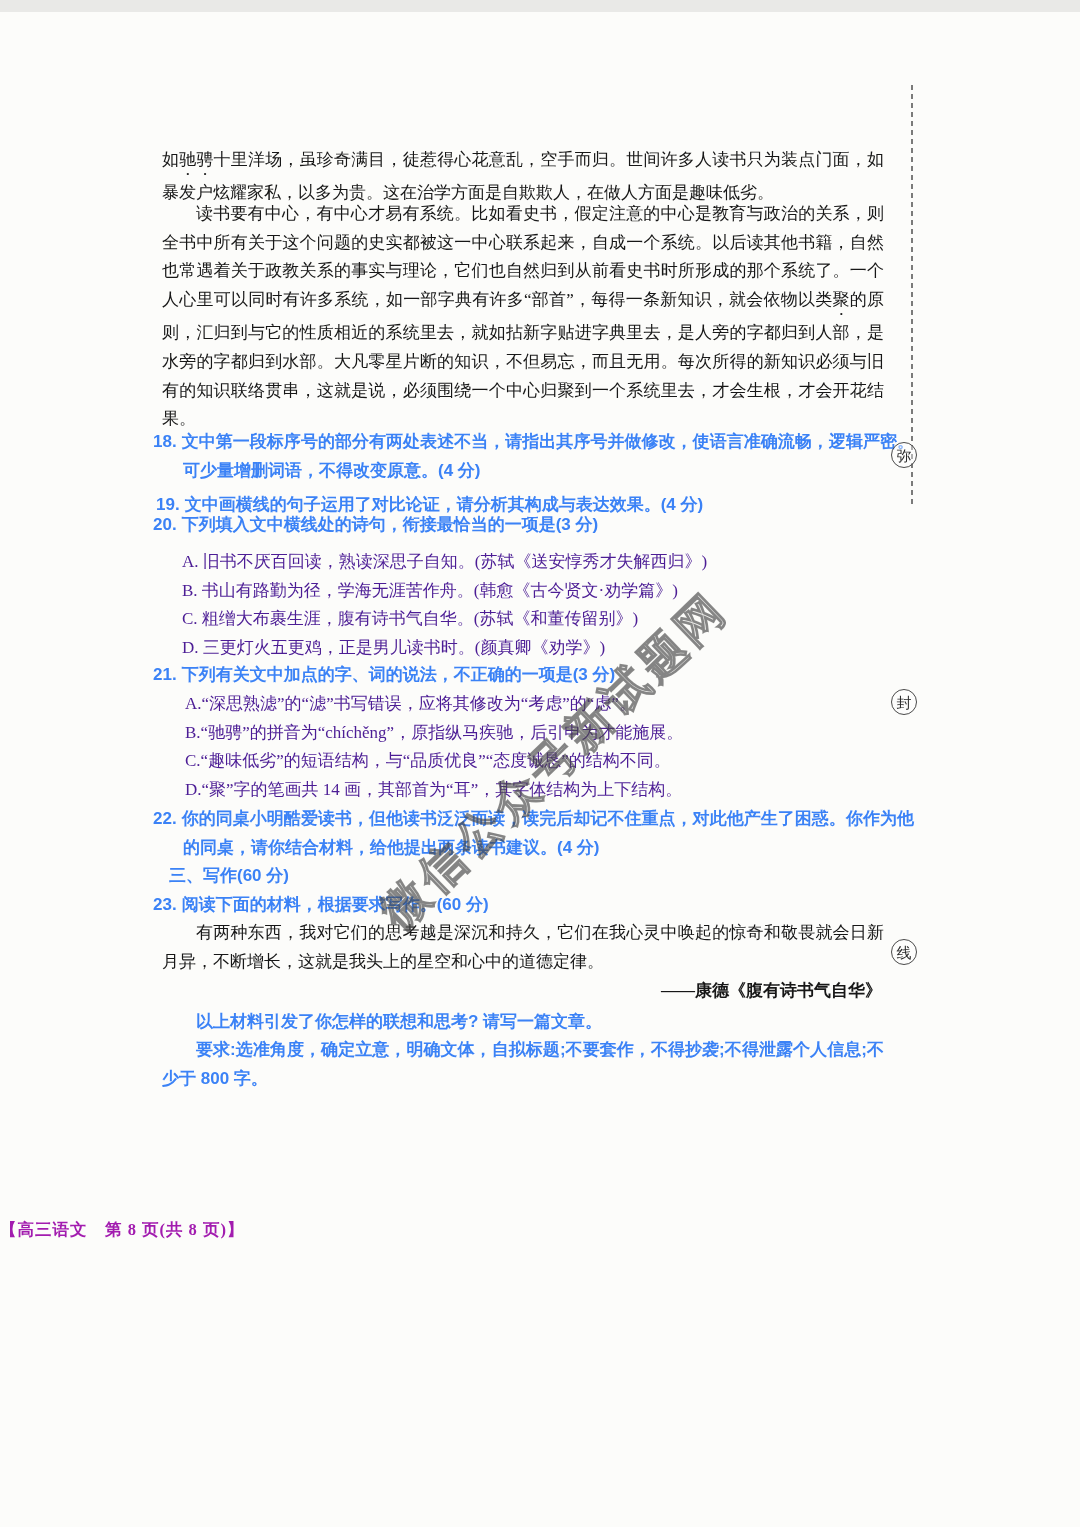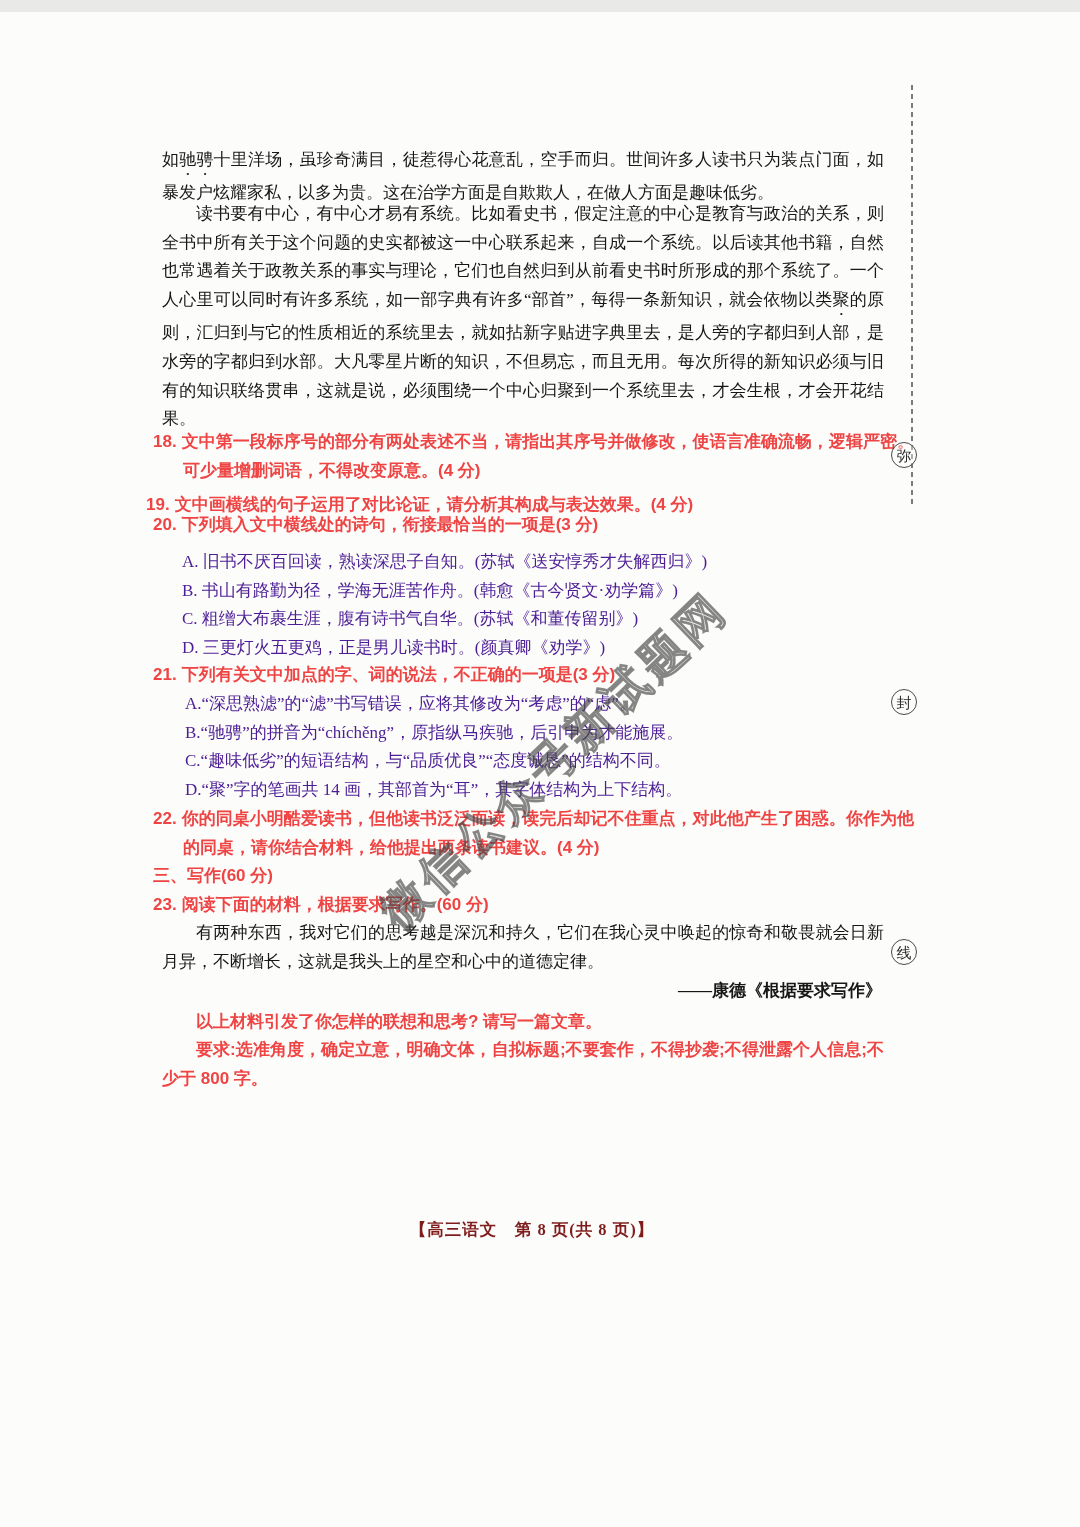--- a/index.html
+++ b/index.html
@@ -5,38 +5,38 @@
   html,body { margin:0; padding:0; background:#e9e9e7; }
   .page {
     position:relative; width:1080px; height:1527px; margin:12px auto;
     background:#fcfcfa; overflow:hidden;
     color:#171717;
     font-family:"Liberation Serif","DejaVu Serif",serif;
     font-size:17px; line-height:28.7px;
   }
   .blk { position:absolute; text-align:justify; }
   .serif { font-family:"Liberation Serif","DejaVu Serif",serif; }
-  .stem  { font-family:"Liberation Sans","DejaVu Sans",sans-serif; font-weight:700; color:#ef4444; }
+  .stem  { font-family:"Liberation Sans","DejaVu Sans",sans-serif; font-weight:700; color:#3b82f6; }
   .opttx { font-weight:500; color:#4c1d95; }
 
   .p1 { left:162px; top:134px; width:722px; }
   .p2 { left:162px; top:188px; width:722px; text-indent:34px; }
 
   .hang { padding-left:30px; text-indent:-30px; }
   .qnum { padding-right:5px; }
 
   .q18 { left:153px; top:416px; width:731px; }
-  .q19 { left:146px; top:479px; width:731px; }
+  .q19 { left:156px; top:479px; width:731px; }
   .q20 { left:153px; top:499px; width:731px; }
   .opts20 { left:182px; top:536px; width:705px; text-align:left; }
   .q21 { left:153px; top:649px; width:731px; }
   .opts21 { left:185px; top:678px; width:702px; text-align:left; }
   .q22 { left:153px; top:793px; width:731px; }
 
-  .sect { left:153px; top:850px; width:500px; text-align:left; }
+  .sect { left:169px; top:850px; width:500px; text-align:left; }
   .q23  { left:153px; top:879px; width:731px; }
   .material { left:162px; top:908px; width:722px; text-indent:34px;font-family:Liberation Mono, monospace; }
   .attr { left:160px; top:965px; width:722px; text-align:right; font-weight:700; }
   .prompt { left:162px; top:996px; width:722px; text-indent:34px; }
   .reqs { left:162px; top:1024px; width:722px; text-indent:34px; }
 
   .emph {
     -webkit-text-emphasis:filled dot #1a1a1a;
     -webkit-text-emphasis-position:under right;
     text-emphasis:filled dot #1a1a1a;
@@ -64,22 +64,22 @@
     text-align:center; white-space:nowrap;
     transform:rotate(-44deg); transform-origin:center;
     font-family:"Liberation Sans","DejaVu Sans",sans-serif;
     font-size:46px; font-weight:700; letter-spacing:5px;
     color:rgba(90,90,90,0.10);
     -webkit-text-stroke:1.2px rgba(70,70,70,0.62);
     pointer-events:none; z-index:5;
   }
 
   .footer {
-    position:absolute; top:1204px; left:0; width:1064px; text-align:center;
-    font-size:16.5px; font-weight:600; letter-spacing:1px; color:#7f1d1d;
+    position:absolute; top:1204px; left:0; width:1064px; text-align:left;
+    font-size:16.5px; font-weight:600; letter-spacing:1px; color:#a21caf;
   }
 </style>
 </head>
 <body>
 
 <div class="page">
 
   <div class="blk p1 serif"><span>如</span><span class="emph">驰骋</span><span>十里洋场，虽珍奇满目，徒惹得心花意乱，空手而归。世间许多人读书只为装点门面，如暴发户炫耀家私，以多为贵。这在治学方面是自欺欺人，在做人方面是</span><span class="emph">趣味低劣</span><span>。</span></div>
 
   <div class="blk p2 serif"><span>读书要有中心，有中心才易有系统。比如看史书，假定注意的中心是教育与政治的关系，则全书中所有关于这个问题的史实都被这一中心联系起来，自成一个系统。以后读其他书籍，自然也常遇着关于政教关系的事实与理论，它们也自然归到从前看史书时所形成的那个系统了。一个人心里可以同时有许多系统，如一部字典有许多“部首”，每得一条新知识，就会依物以类</span><span class="emph">聚</span><span>的原则，汇归到与它的性质相近的系统里去，就如拈新字贴进字典里去，是人旁的字都归到人部，是水旁的字都归到水部。大凡零星片断的知识，不但易忘，而且无用。每次所得的新知识必须与旧有的知识联络贯串，这就是说，必须围绕一个中心归聚到一个系统里去，才会生根，才会开花结果。</span></div>
@@ -104,21 +104,21 @@
     <div>D.“聚”字的笔画共 14 画，其部首为“耳”，其字体结构为上下结构。</div>
   </div>
 
   <div class="blk q22 stem hang"><span class="qnum">22.</span><span>你的同桌小明酷爱读书，但他读书泛泛而读，读完后却记不住重点，对此他产生了困惑。你作为他的同桌，请你结合材料，给他提出两条读书建议。(4 分)</span></div>
 
   <div class="blk sect stem">三、写作(60 分)</div>
 
   <div class="blk q23 stem hang"><span class="qnum">23.</span><span>阅读下面的材料，根据要求写作。(60 分)</span></div>
 
   <div class="blk material serif">有两种东西，我对它们的思考越是深沉和持久，它们在我心灵中唤起的惊奇和敬畏就会日新月异，不断增长，这就是我头上的星空和心中的道德定律。</div>
-  <div class="blk attr serif">——康德《根据要求写作》</div>
+  <div class="blk attr serif">——康德《腹有诗书气自华》</div>
   <div class="blk prompt stem">以上材料引发了你怎样的联想和思考? 请写一篇文章。</div>
   <div class="blk reqs stem">要求:选准角度，确定立意，明确文体，自拟标题;不要套作，不得抄袭;不得泄露个人信息;不少于 800 字。</div>
 
   <div class="cutline"></div>
   <div class="mark mark-mi">弥</div>
   <div class="mark mark-feng">封</div>
   <div class="mark mark-xian">线</div>
 
   <div class="watermark">微信公众号新试题网</div>
 

